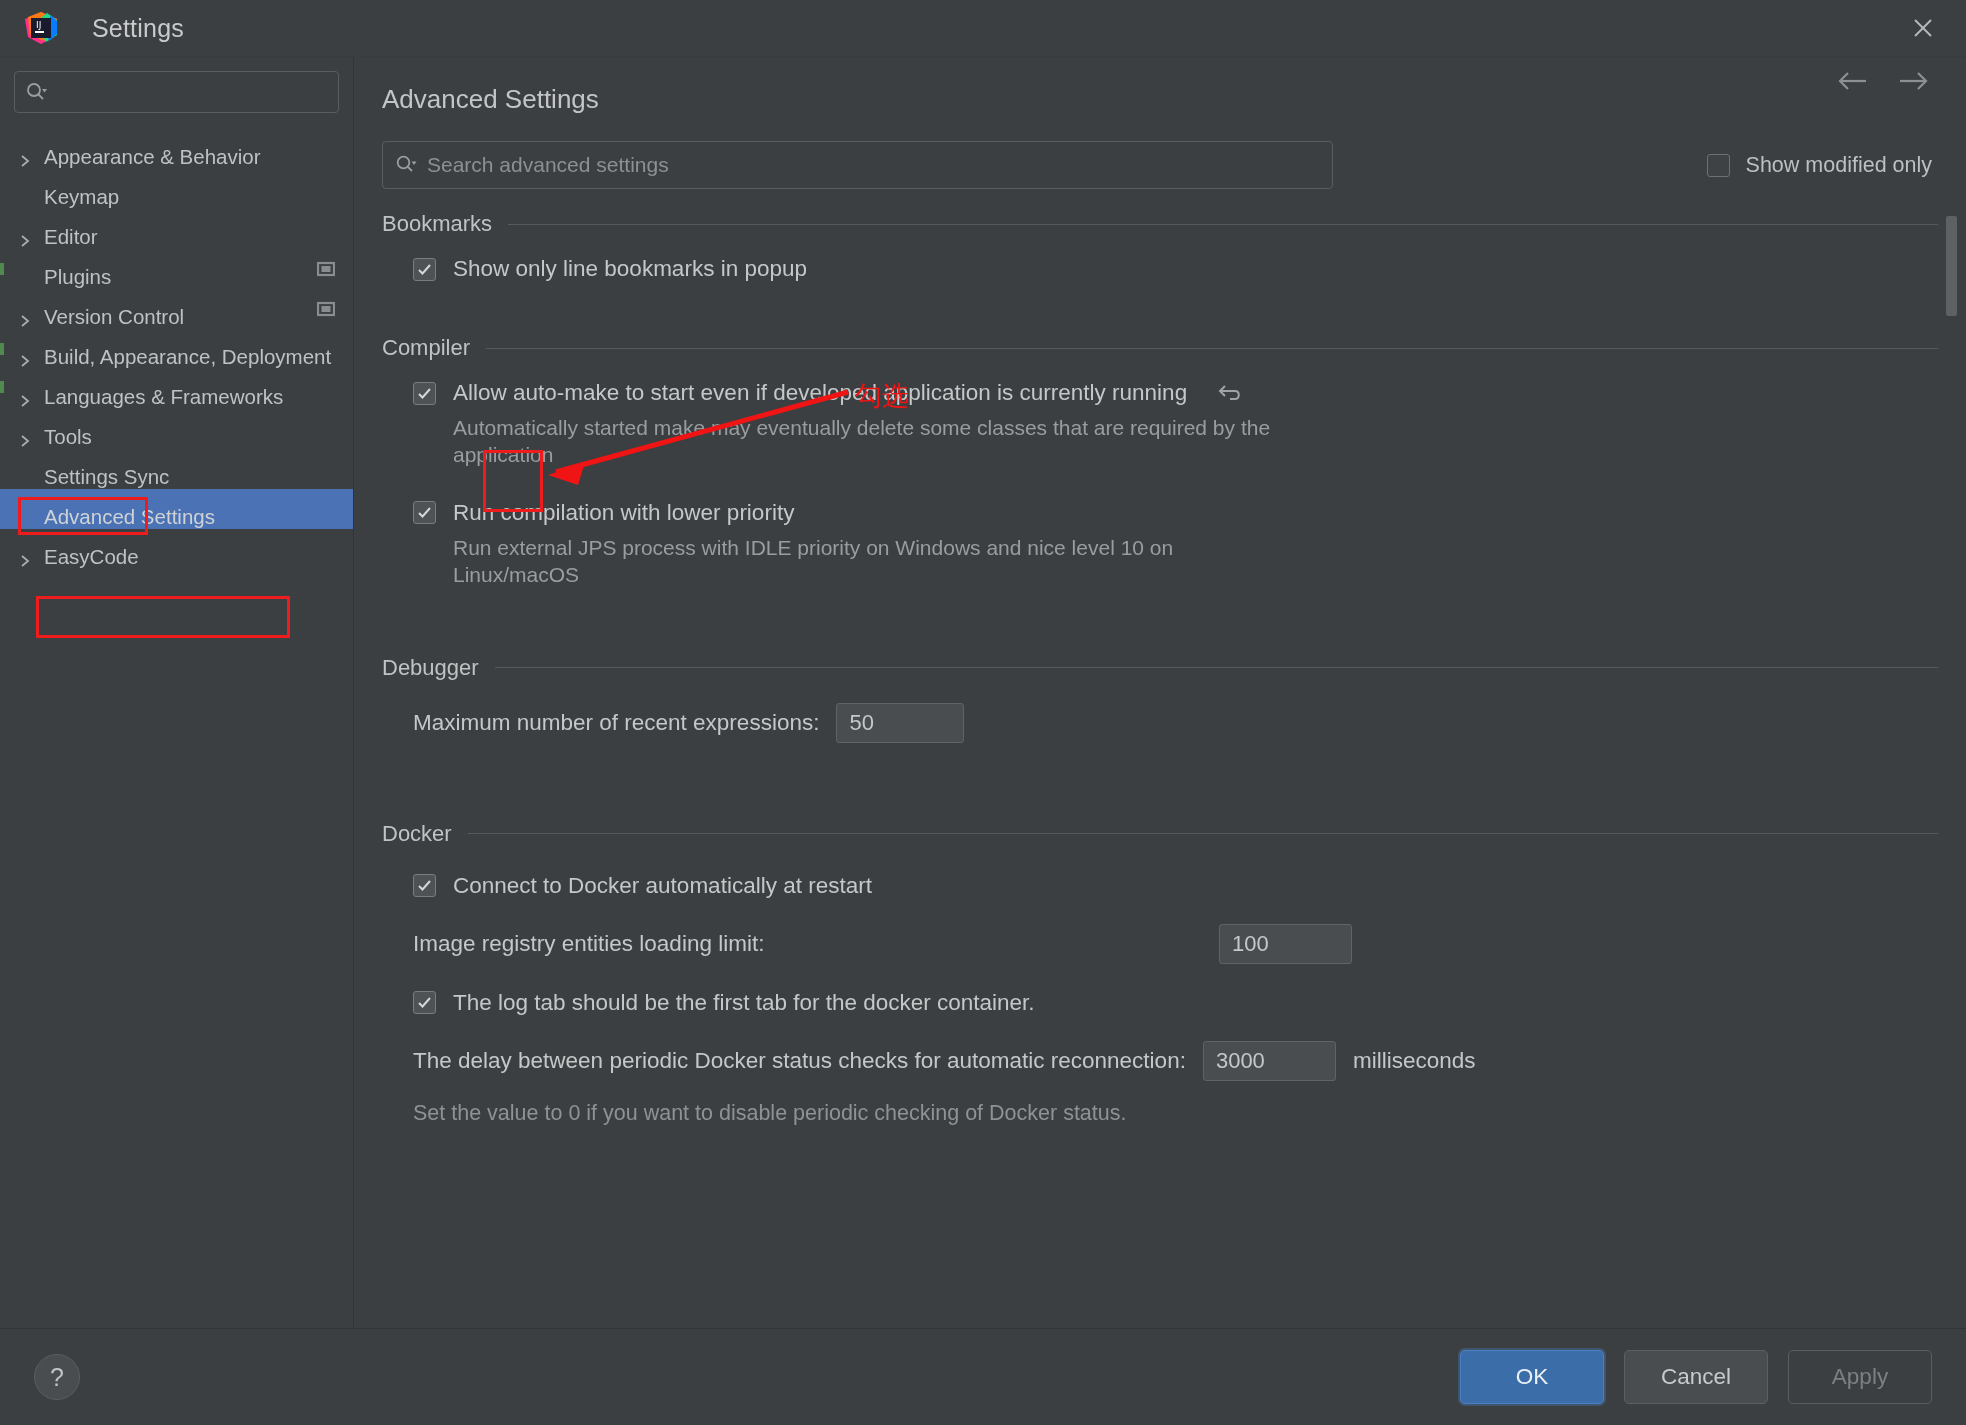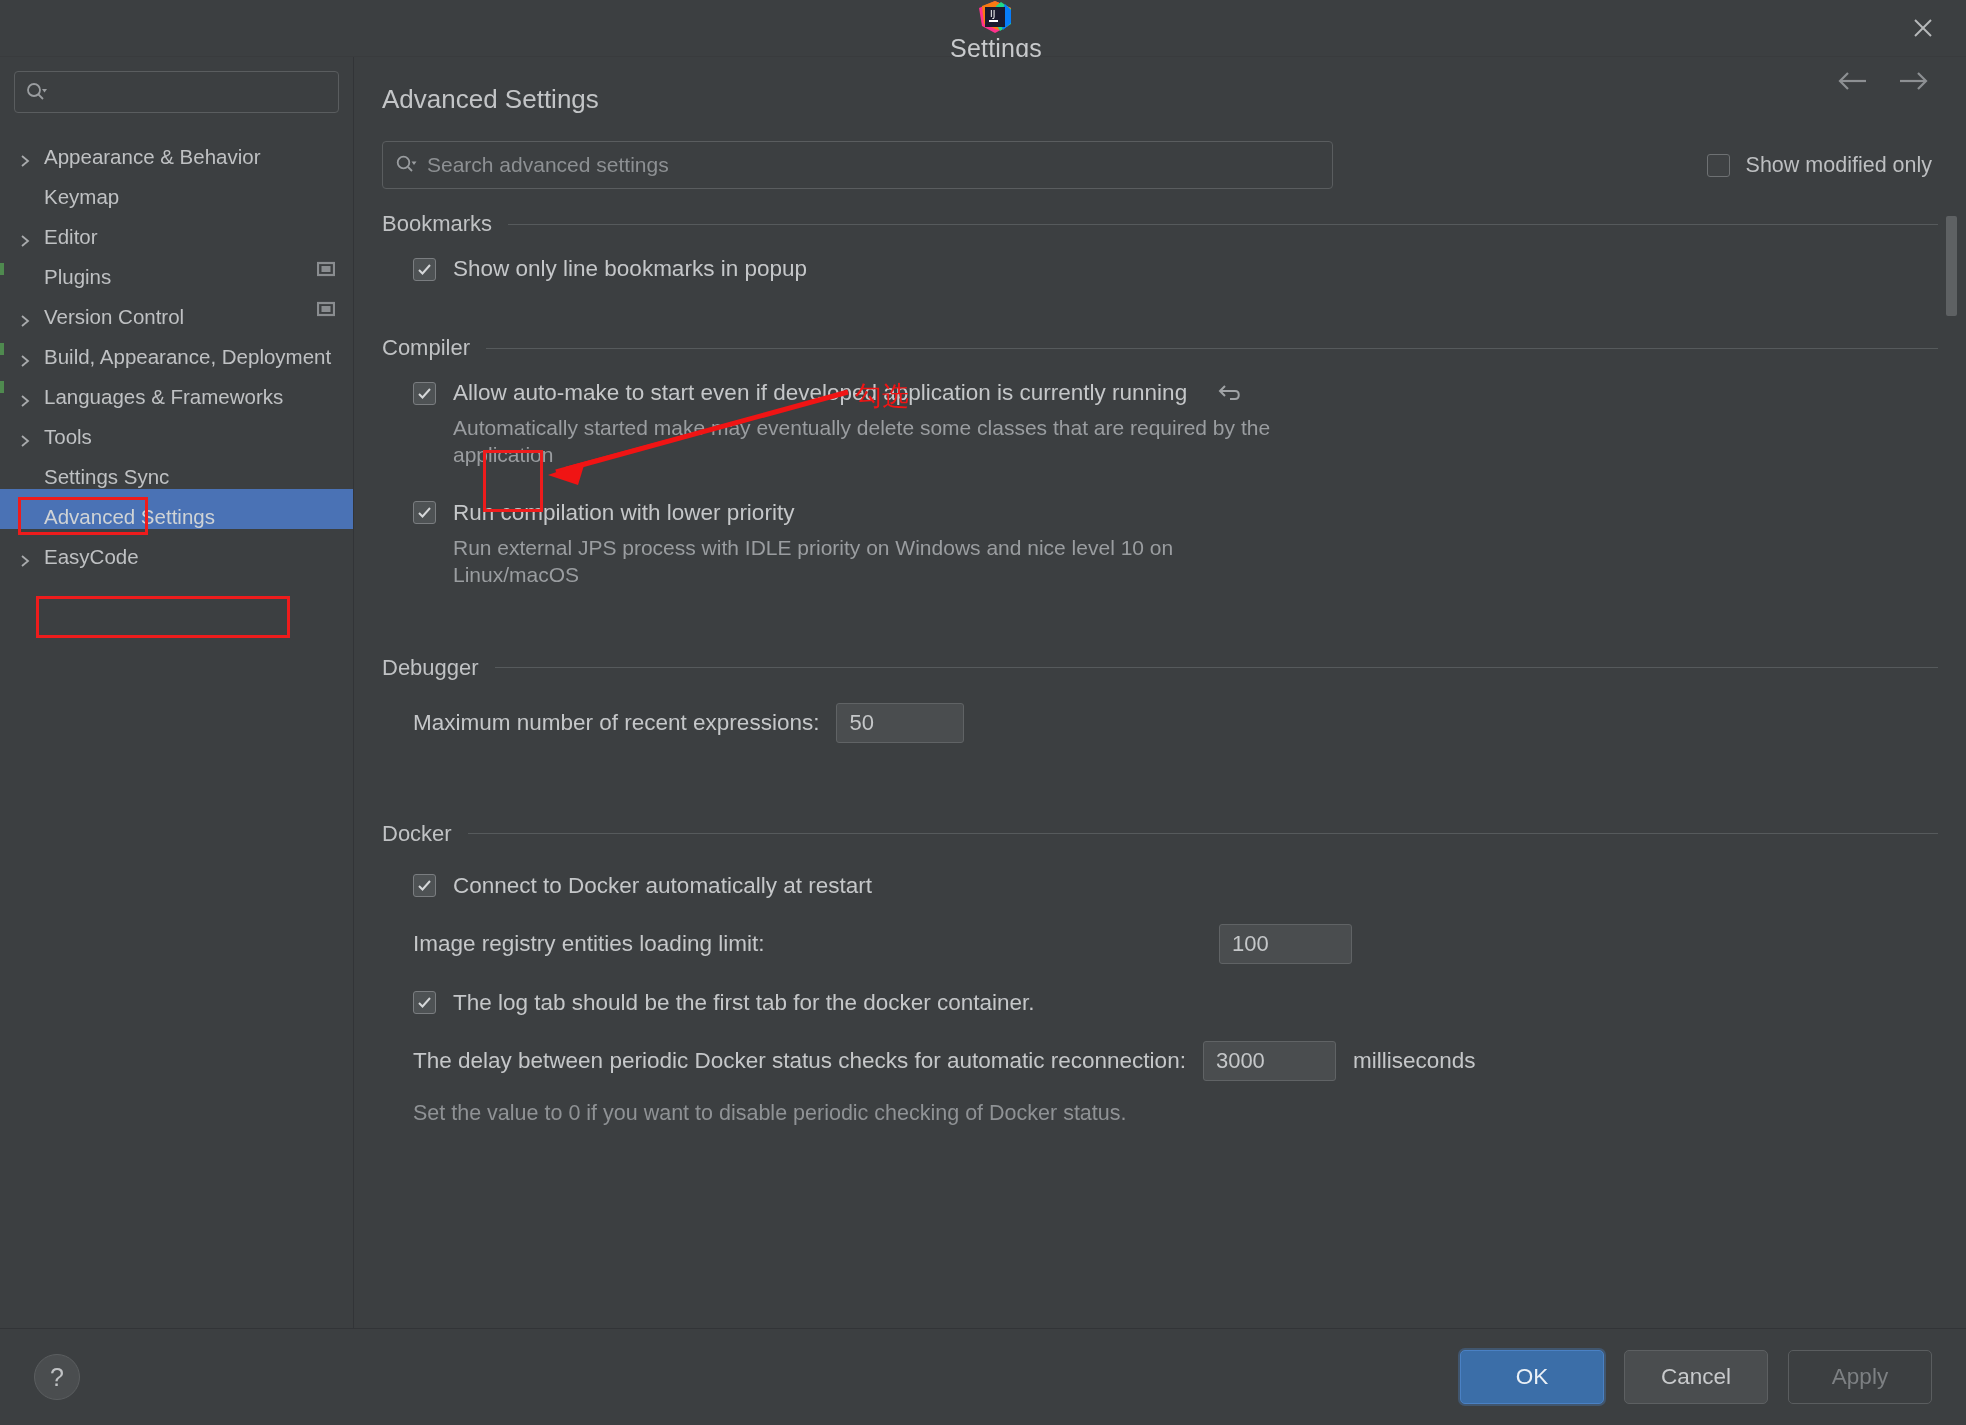--- a/index.html
+++ b/index.html
@@ -28,31 +28,30 @@
 
   
   #titlebar {
     height: 56px;
     min-height: 56px;
     background: #3c3f41;
     display: flex;
     align-items: center;
     position: relative;
     border-bottom: 1px solid #393b3d;
-    flex-direction: column;
   }
   #ij-logo {
     margin-left: 24px;
     width: 34px; height: 34px;
     position: relative;
     flex: 0 0 auto;
   }
   #ij-logo svg { display:block; }
   #title-text {
-    margin-left: 26px;
+    margin-left: 34px;
     font-size: 25px;
     color: #c8cacc;
     letter-spacing: .2px;
   }
   #close-btn {
     position: absolute;
     right: 0; top: 0;
     width: 86px; height: 56px;
     display: flex; align-items: center; justify-content: center;
     color: #b6b8ba;

